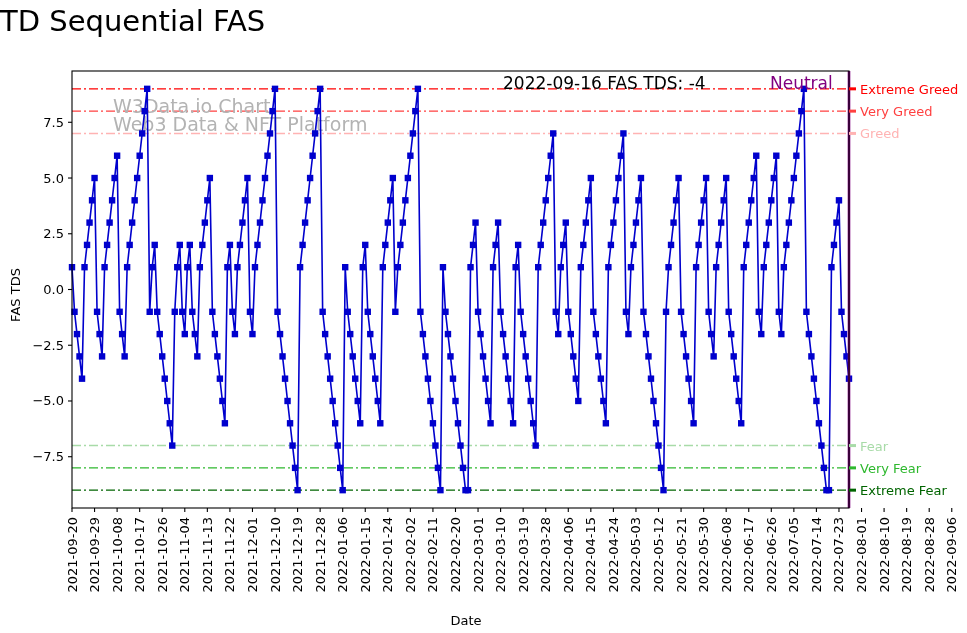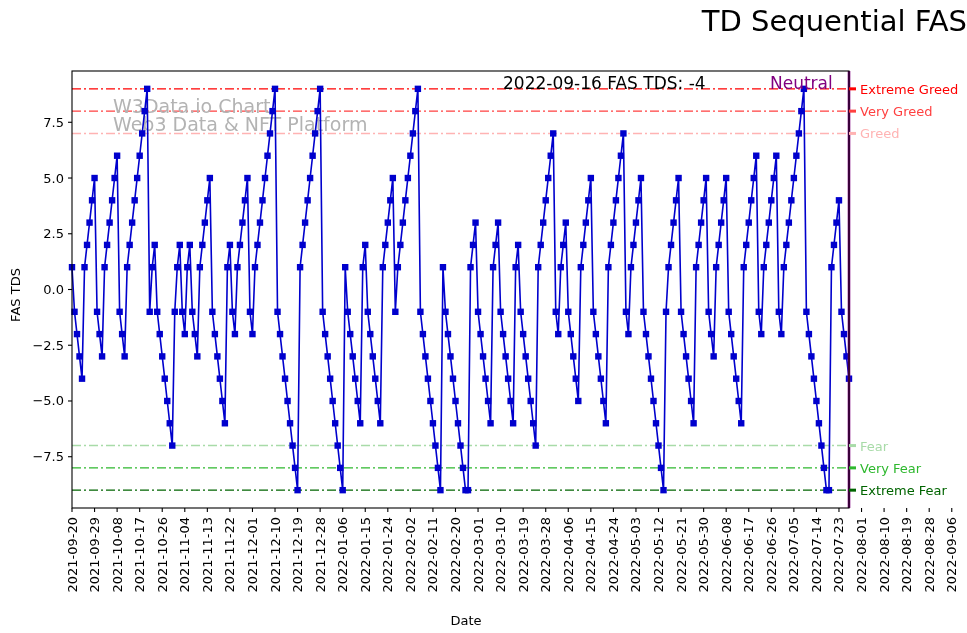--- a/index.html
+++ b/index.html
@@ -1,19 +1,19 @@
 <!DOCTYPE html>
 <html><head>
 <meta charset="utf-8">
 <style>
   html,body{margin:0;padding:0;background:#ffffff;}
   body{width:967px;height:633px;overflow:hidden;font-family:"DejaVu Sans","Liberation Sans",sans-serif;}
   #root{position:relative;width:967px;height:633px;}
   #chart-title{
-    position:absolute;left:0;top:4px;width:967px;text-align:right;
+    position:absolute;left:0;top:4px;width:967px;text-align:left;
     font-size:29px;color:#000;letter-spacing:0px;
   }
   svg{position:absolute;left:0;top:0;}
   .tick-label{font-size:13px;fill:#000;}
   .axis-title{font-size:13px;fill:#000;}
   .annot{font-size:17px;}
   .wm{font-size:19px;fill:#b3b3b3;}
   .zl{font-size:13px;}
 </style>
 </head>

